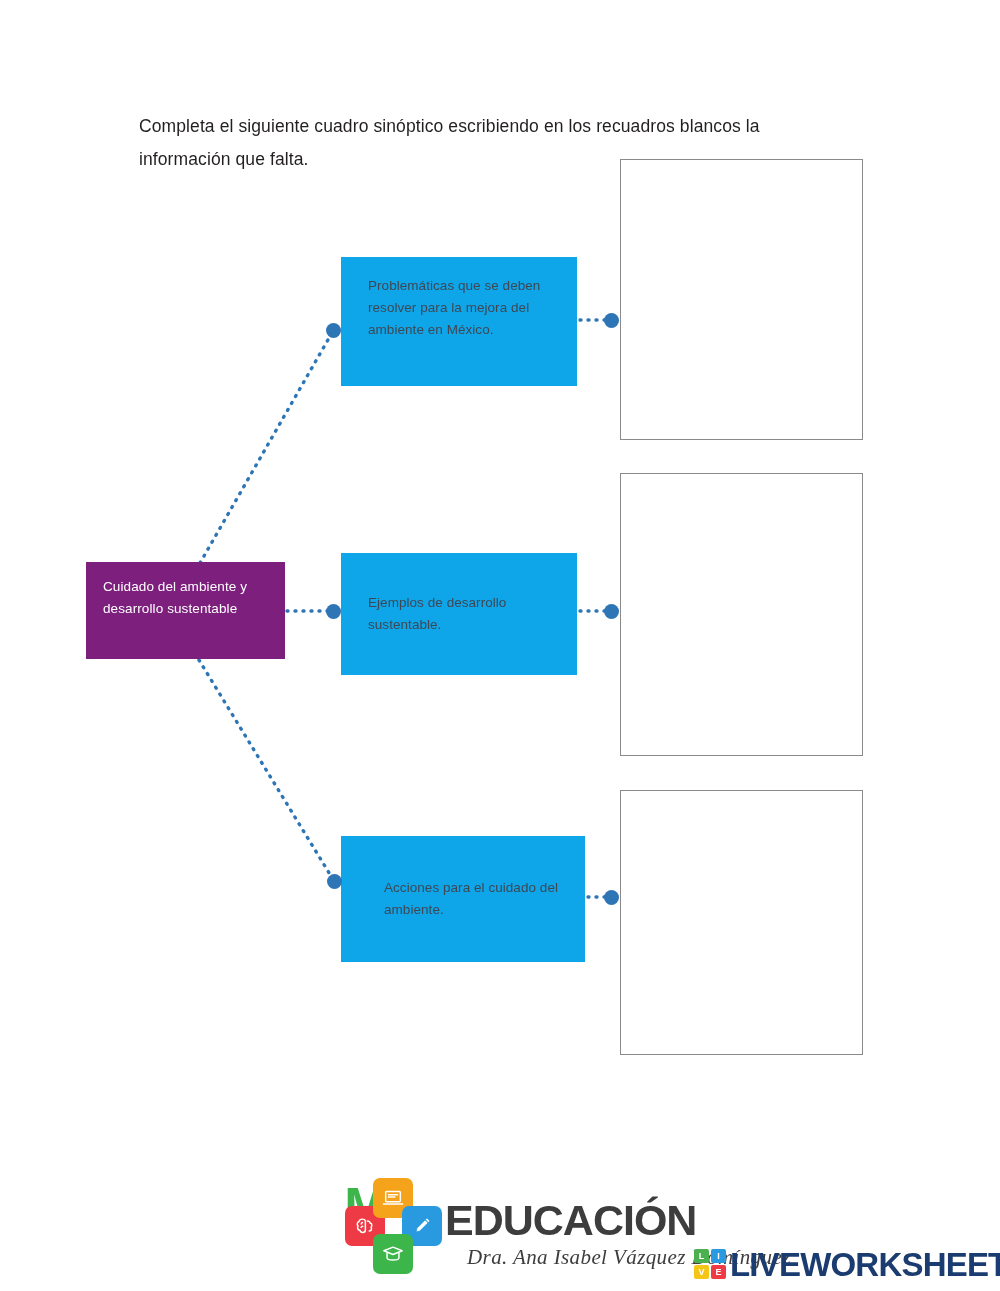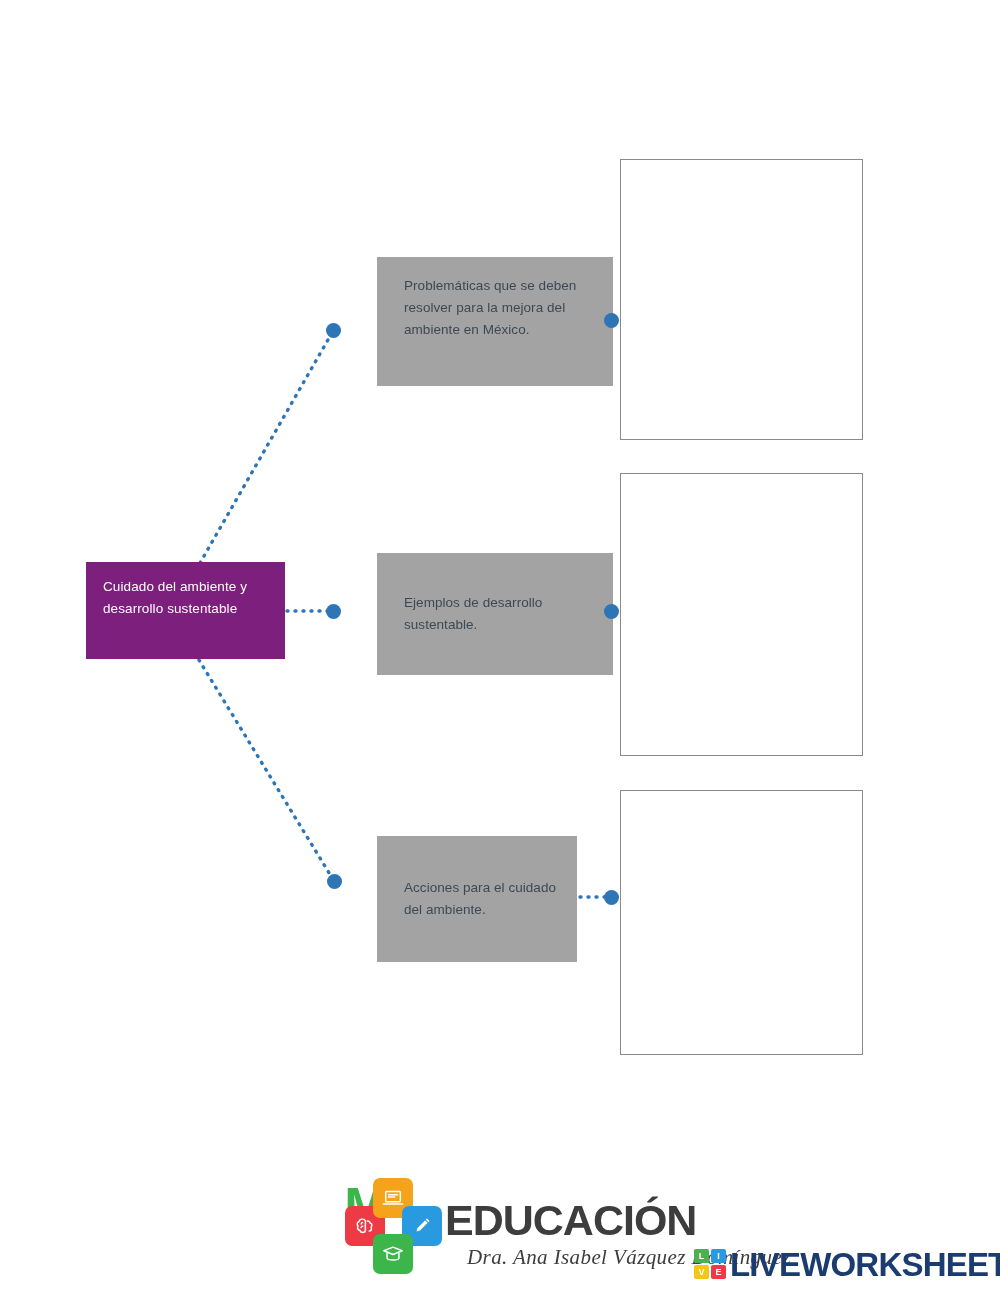--- a/index.html
+++ b/index.html
@@ -64,37 +64,36 @@
     font-size: 13.5px;
     line-height: 22px;
     font-weight: normal;
     color: #ffffff;
     letter-spacing: 0.1px;
   }
 
   
   .branch-box {
     position: absolute;
-    background: #a3a3a3;
+    background: #0ea5e9;
     box-sizing: border-box;
     display: flex;
     align-items: center;
-    margin-left: 36px;
   }
   .branch-box .label {
     font-size: 13.5px;
     line-height: 22px;
     color: #3e4854;
     padding: 0 18px 0 27px;
     letter-spacing: 0.05px;
   }
   .branch-1 { left: 341px; top: 257px; width: 236px; height: 129px; }
   .branch-1 .label { align-self: flex-start; padding-top: 18px; }
   .branch-2 { left: 341px; top: 553px; width: 236px; height: 122px; justify-content: center; }
-  .branch-3 { left: 341px; top: 836px; width: 200px; height: 126px; }
+  .branch-3 { left: 341px; top: 836px; width: 244px; height: 126px; padding-left: 16px; }
 
   
   .answer-box {
     position: absolute;
     background: #ffffff;
     border: 1px solid #8a8a8a;
     box-sizing: border-box;
   }
   .answer-1 { left: 620px; top: 159px; width: 243px; height: 281px; }
   .answer-2 { left: 620px; top: 473px; width: 243px; height: 283px; }
@@ -221,20 +220,21 @@
     color: #1b3c70;
     letter-spacing: -0.8px;
     white-space: nowrap;
   }
 </style>
 </head>
 <body>
 
 <div class="page">
 
+  <div class="instruction">Completa el siguiente cuadro sinóptico escribiendo en los recuadros blancos la información que falta.</div>
 
   <div class="diagram">
 
     <svg class="connector-svg" viewBox="0 0 1000 1160">
 
       <line x1="200" y1="563" x2="333" y2="331" stroke="#2e75b6" stroke-width="3.4" stroke-dasharray="1 7" stroke-linecap="round"></line>
 
       <line x1="287" y1="611" x2="331" y2="611" stroke="#2e75b6" stroke-width="3.4" stroke-dasharray="1 7" stroke-linecap="round"></line>
 
       <line x1="199" y1="660" x2="334" y2="881" stroke="#2e75b6" stroke-width="3.4" stroke-dasharray="1 7" stroke-linecap="round"></line>

